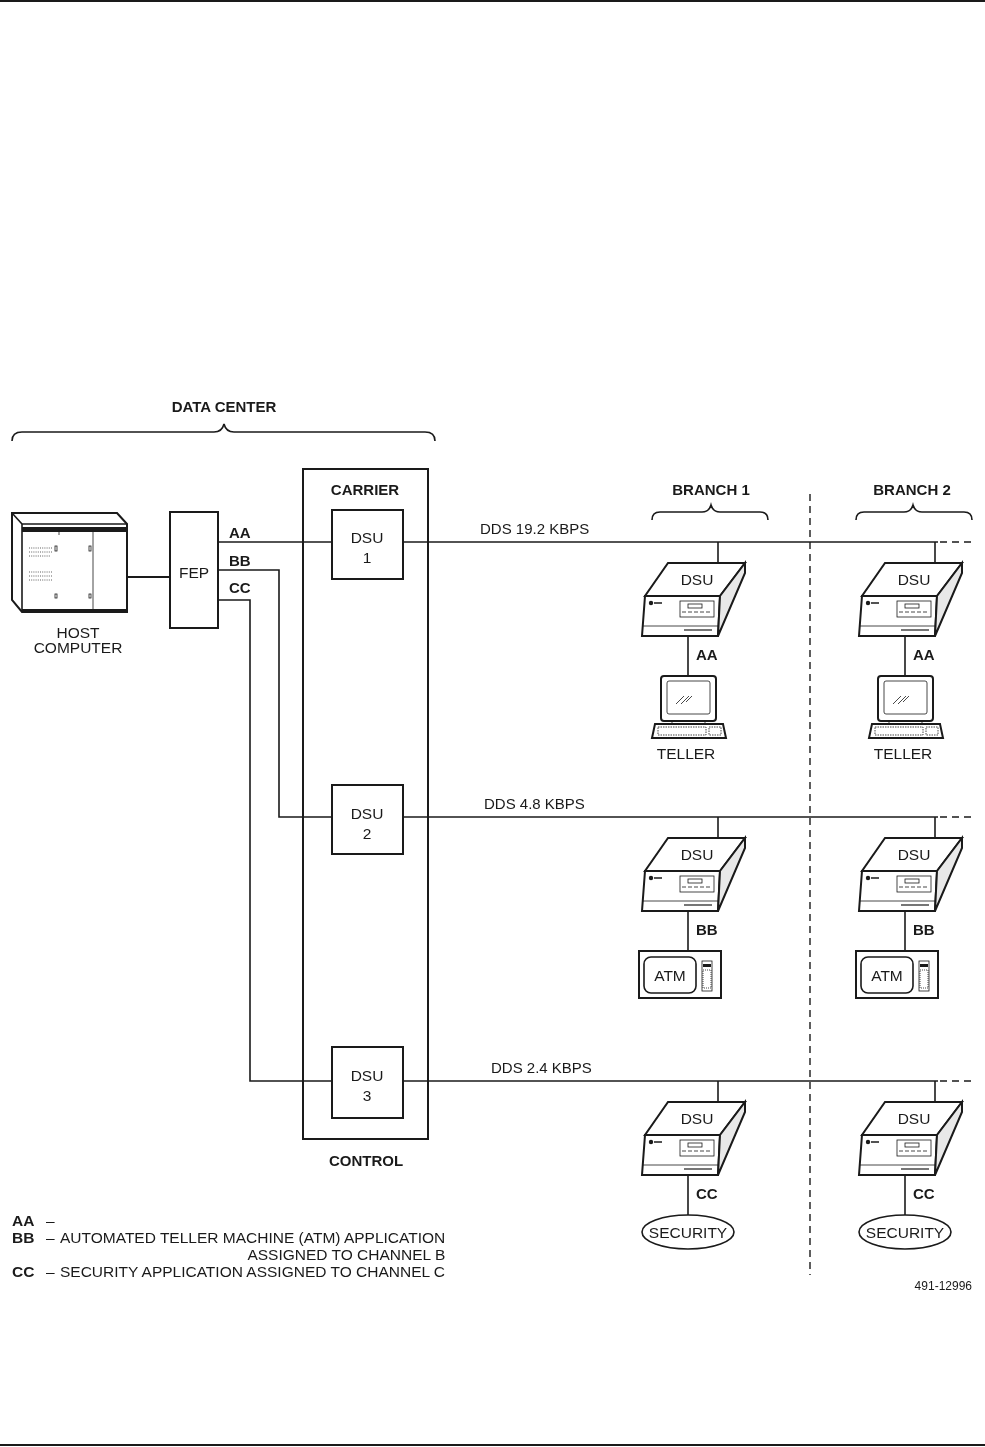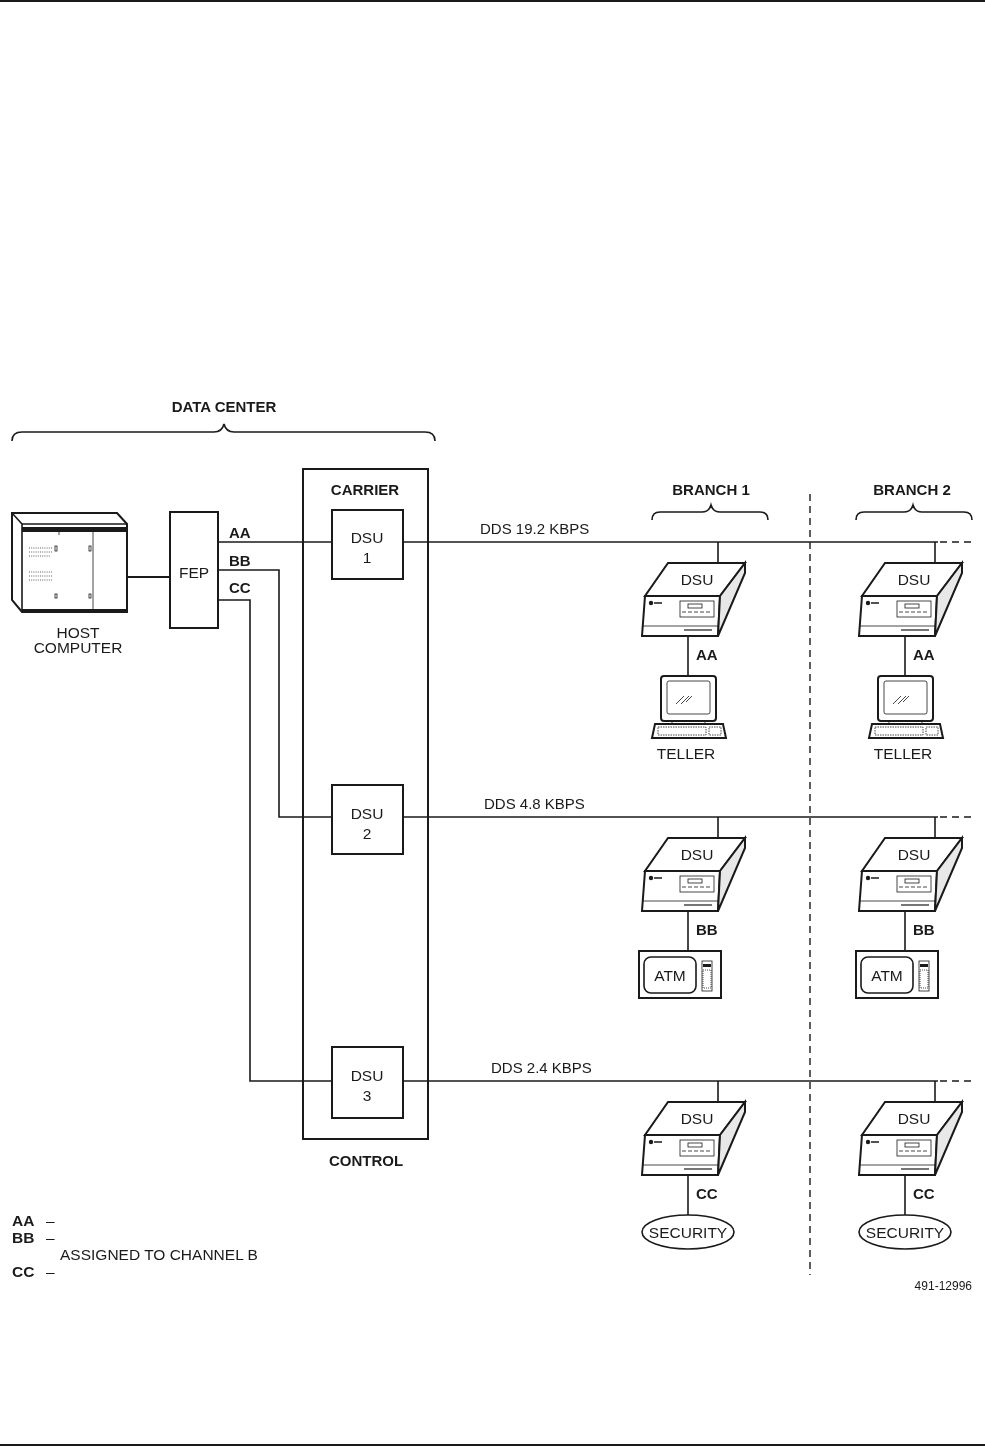--- a/index.html
+++ b/index.html
@@ -268,21 +268,23 @@
 </svg>
 
 <div class="legend">
   <div class="row">
     <span class="code">AA</span>
     <span class="dashc">–</span>
   </div>
   <div class="row">
     <span class="code">BB</span>
     <span class="dashc">–</span>
+    <span>AUTOMATED TELLER MACHINE (ATM) APPLICATION</span>
   </div>
   <div class="row indent">
     <span>ASSIGNED TO CHANNEL B</span>
   </div>
   <div class="row">
     <span class="code">CC</span>
     <span class="dashc">–</span>
+    <span>SECURITY APPLICATION ASSIGNED TO CHANNEL C</span>
   </div>
 </div>
 
 </body></html>

